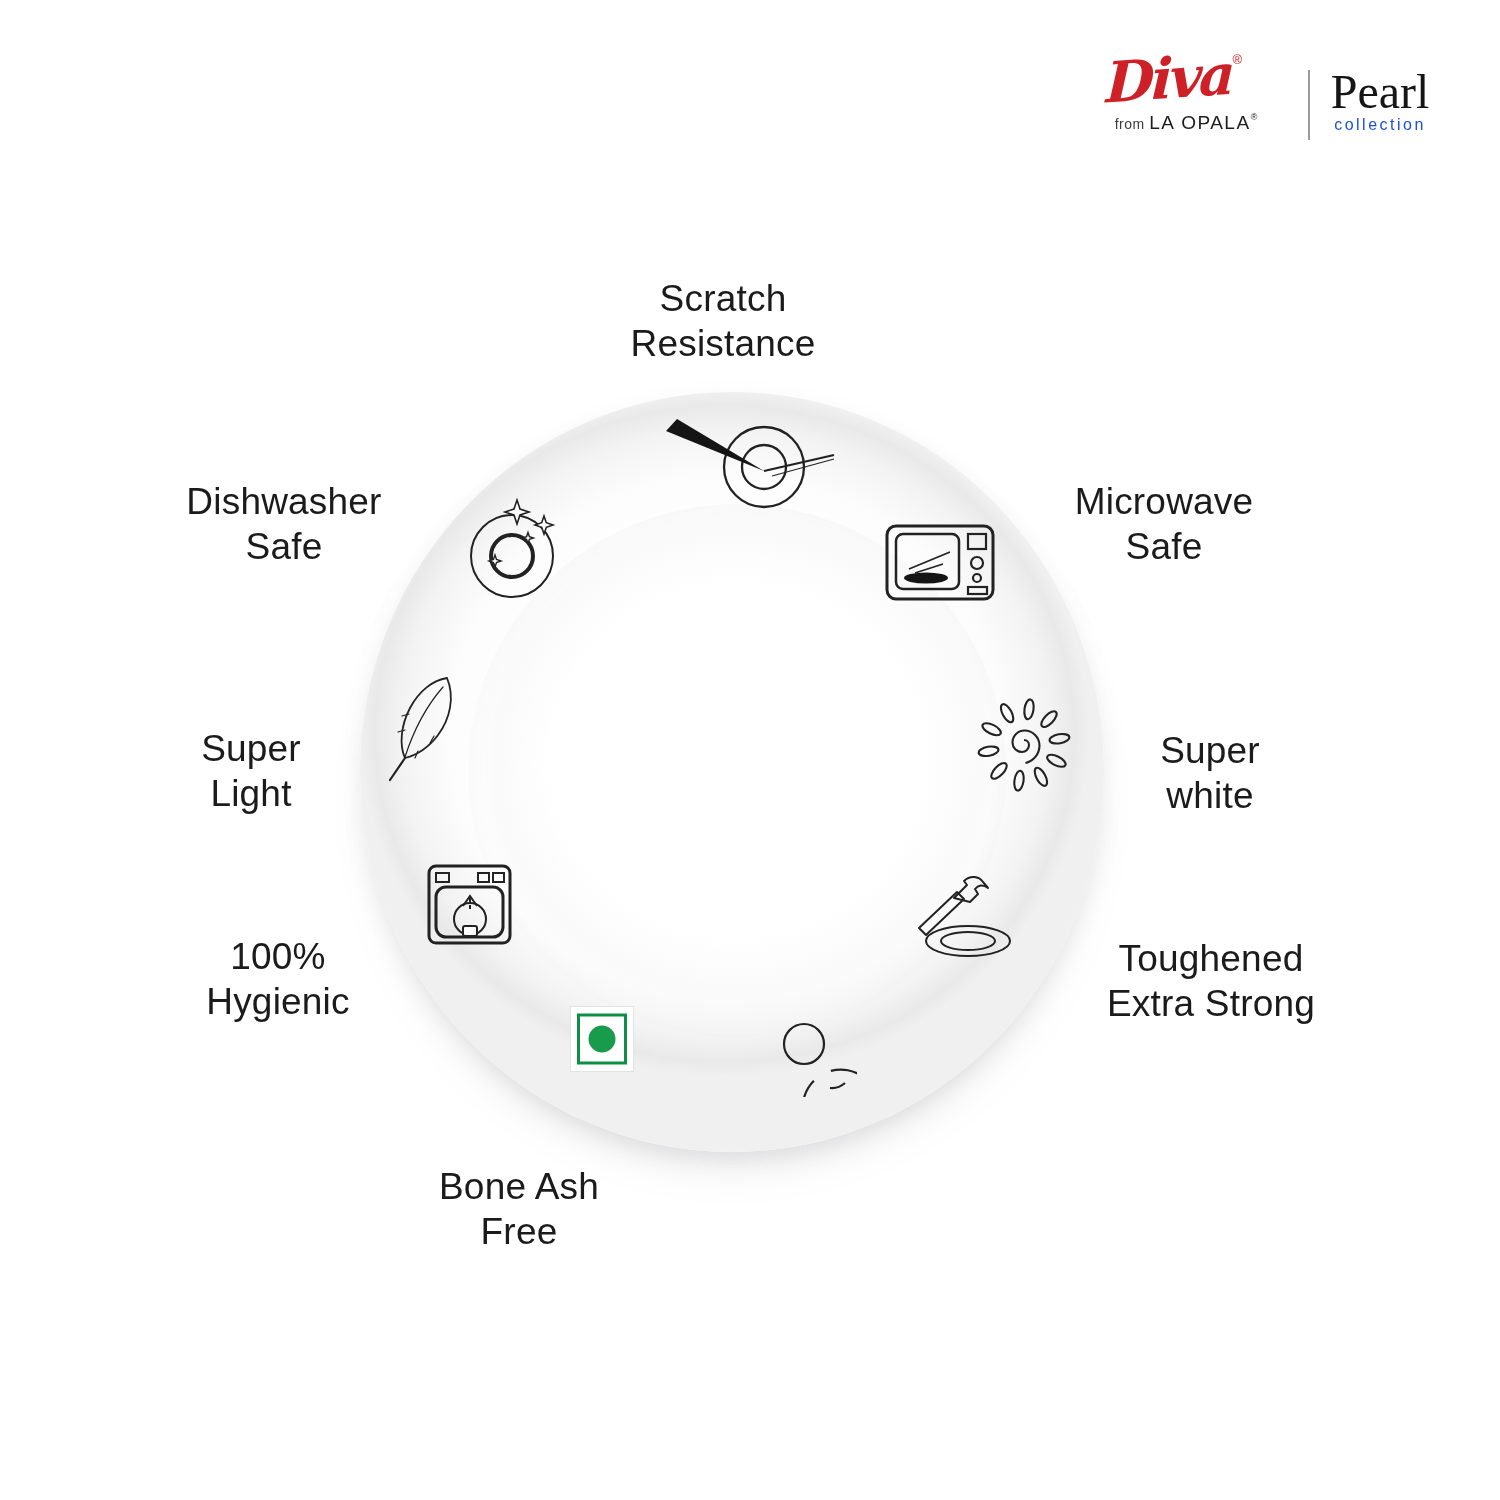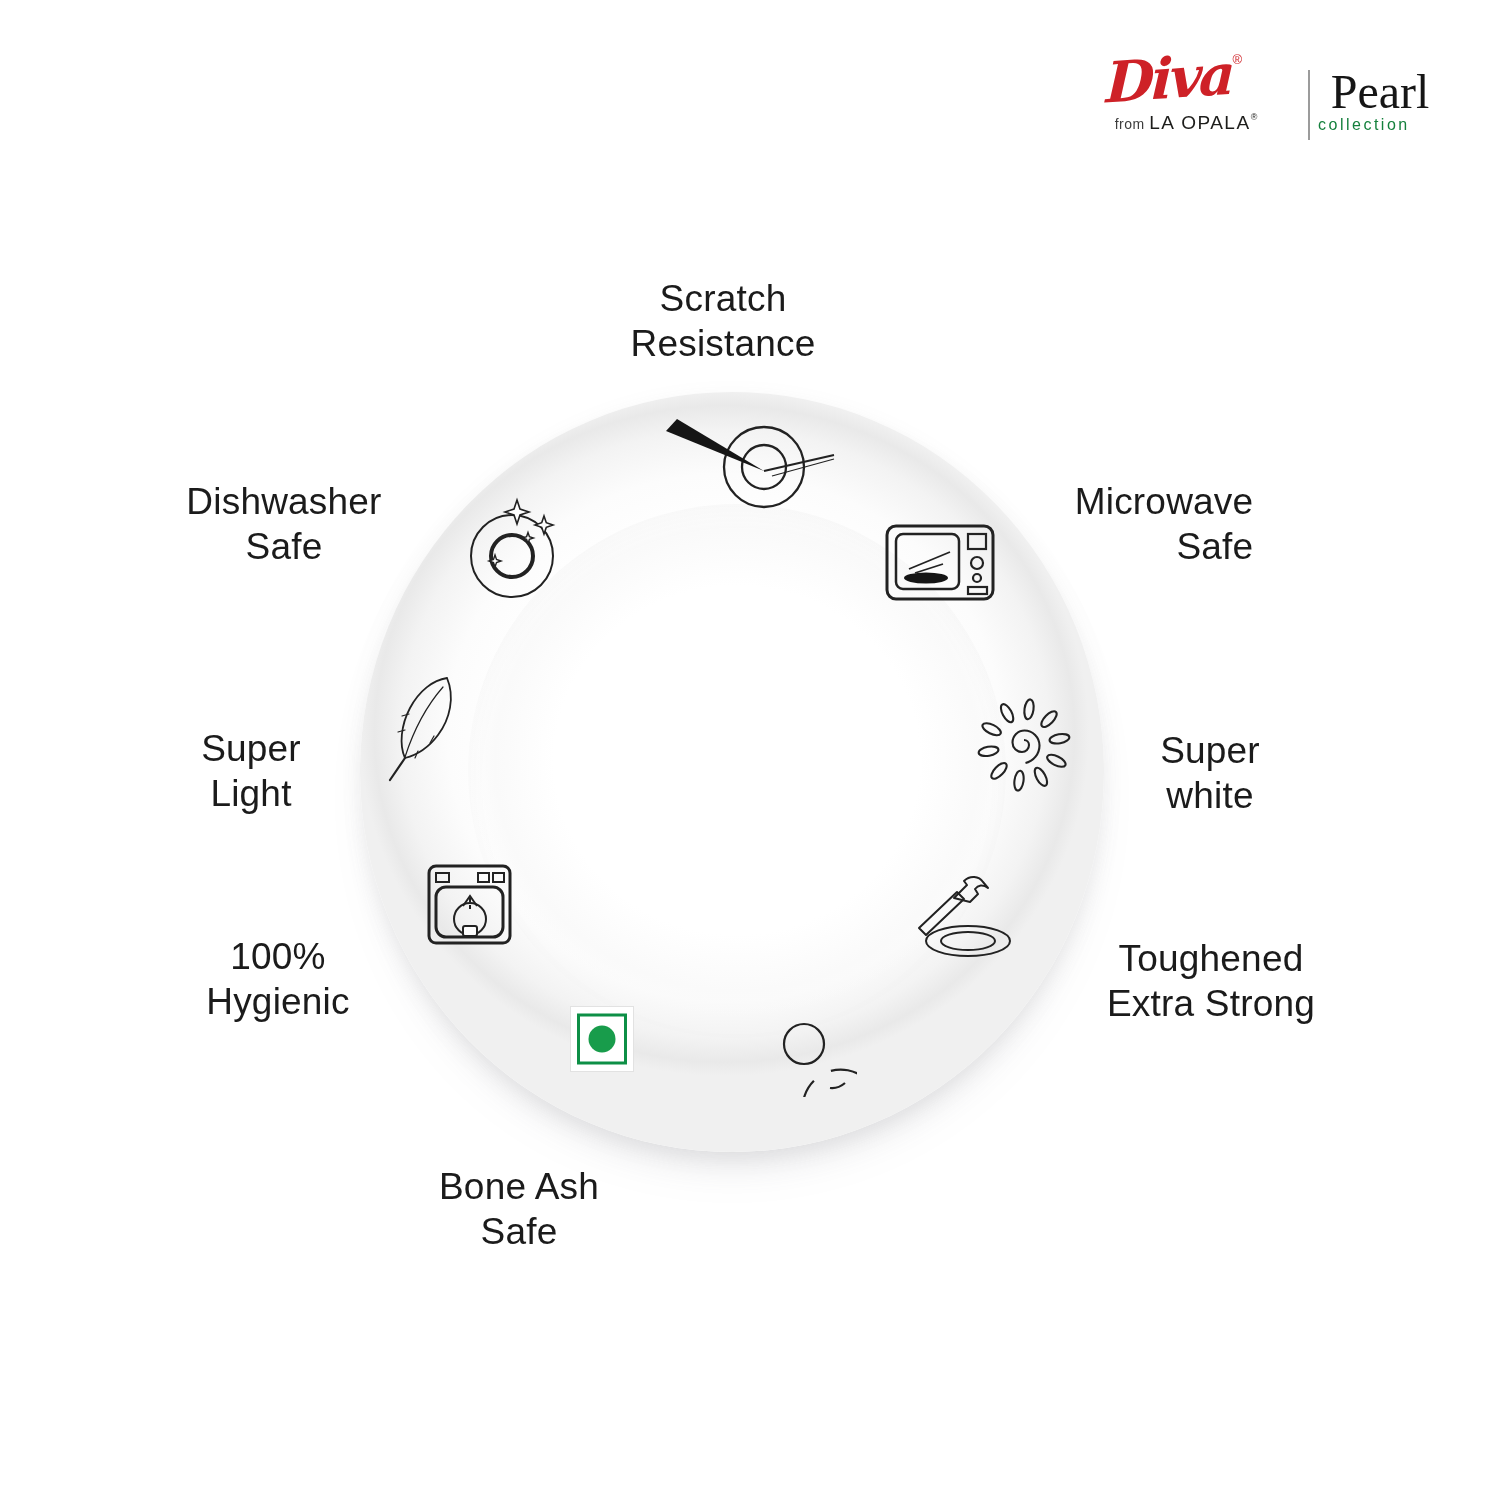--- a/index.html
+++ b/index.html
@@ -14,22 +14,22 @@
     font-size:56px;line-height:1;color:#ce2127;letter-spacing:-3px;transform:rotate(-4deg) skewX(-6deg);
   }
   .diva-reg{font-size:13px;color:#ce2127;vertical-align:top;position:relative;top:2px;font-style:normal;}
   .from-row{position:absolute;left:1068px;top:112px;width:236px;text-align:center;color:#1d1d1b;white-space:nowrap;}
   .from-word{font-size:14px;color:#3c3c3c;letter-spacing:0.5px;}
   .laopala{font-size:19px;letter-spacing:1.5px;color:#1d1d1b;}
   .laopala-reg{font-size:9px;vertical-align:top;position:relative;top:0px;}
   .brand-divider{position:absolute;left:1308px;top:70px;width:2px;height:70px;background:#9b9b9b;}
   .pearl{position:absolute;left:1322px;top:68px;width:116px;text-align:center;
     font-family:"Liberation Serif", serif;font-size:48px;line-height:1;color:#161616;font-weight:400;}
-  .collection{position:absolute;left:1318px;top:116px;width:124px;
-    font-size:16px;letter-spacing:2.5px;color:#15803d;}
+  .collection{position:absolute;left:1318px;top:116px;width:124px;text-align:center;
+    font-size:16px;letter-spacing:2.5px;color:#1d4ed8;}
   
   .plate{
     position:absolute;left:360px;top:392px;width:744px;height:760px;border-radius:50%;
     background:radial-gradient(closest-side at 49% 45%, #ffffff 60%, #fcfcfc 76%, #f3f3f3 89%, #e9e9e9 96%, #f0f0f0 100%);
     box-shadow:0 26px 46px -22px rgba(120,120,128,0.28), 0 6px 20px rgba(135,135,142,0.10);
   }
   .plate-well{
     position:absolute;left:108px;top:112px;width:538px;height:534px;border-radius:50%;
     background:radial-gradient(closest-side at 50% 48%, #ffffff 68%, #fafafa 90%, rgba(246,246,246,0) 100%);
     box-shadow:inset 0 10px 26px rgba(0,0,0,0.028);
@@ -161,26 +161,26 @@
       <path d="M56.9,83.7 A38,38 0 1 0 73.9,73.9"></path>
       <circle cx="47" cy="47" r="20"></circle>
       <path d="M73,91 Q81,92 88,86"></path>
     </g>
   </svg>
 
   <div class="feature-label" style="left:723px;top:276px;">Scratch
 Resistance</div>
   <div class="feature-label" style="left:284px;top:479px;">Dishwasher
 Safe</div>
-  <div class="feature-label" style="left:1164px;top:479px;text-align:right;">Microwave
+  <div class="feature-label" style="left:1164px;top:479px;">Microwave
 Safe</div>
   <div class="feature-label" style="left:251px;top:726px;">Super
 Light</div>
   <div class="feature-label" style="left:1210px;top:728px;">Super
 white</div>
   <div class="feature-label" style="left:278px;top:934px;text-align:center;">100%
 Hygienic</div>
   <div class="feature-label" style="left:1211px;top:936px;">Toughened
 Extra Strong</div>
   <div class="feature-label" style="left:519px;top:1164px;">Bone Ash
-Safe</div>
+Free</div>
 
 </div>
 
 </body></html>

